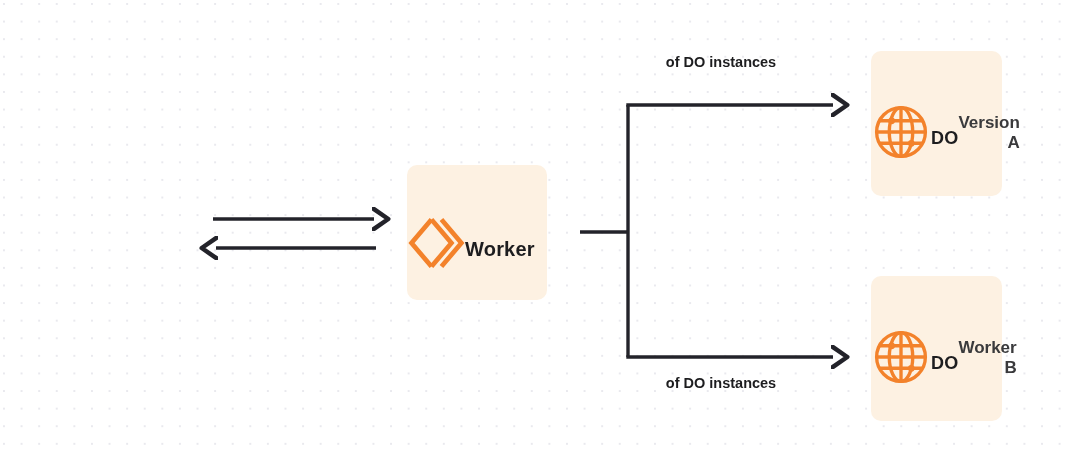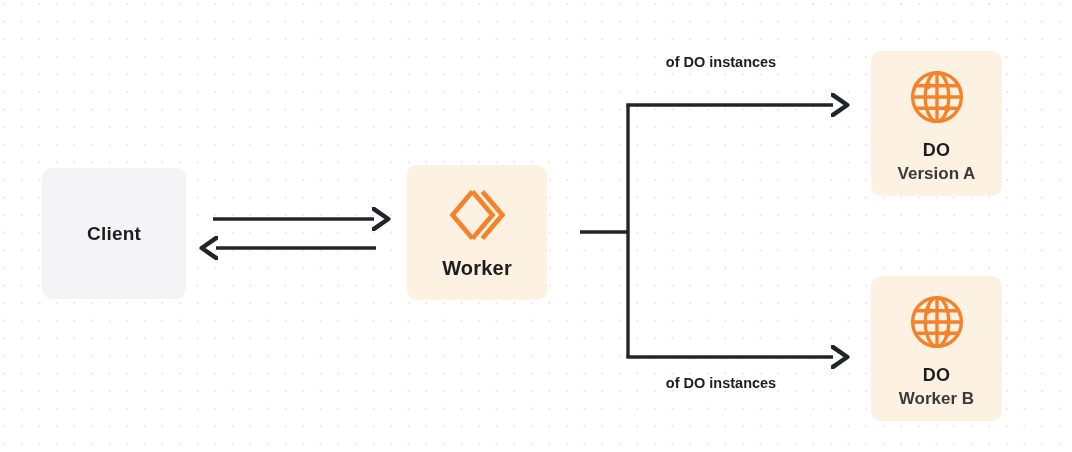--- a/index.html
+++ b/index.html
@@ -22,23 +22,24 @@
     background-image: radial-gradient(circle at 1px 1px, #e9e9ee 1.15px, transparent 1.2px);
     background-size: 17.6px 17.6px;
     background-position: 3px 3px;
   }
 
   .node {
     position: absolute;
     box-sizing: border-box;
     border-radius: 10px;
     display: flex;
-    flex-direction: column;
+    flex-direction: row;
     align-items: center;
     justify-content: center;
+    text-align: right;
   }
 
   
   #client-node {
     left: 42px;
     top: 168px;
     width: 144px;
     height: 131px;
     background-color: #f4f4f6;
   }
@@ -163,23 +164,20 @@
 
     <g>
       <line x1="626.3" y1="105" x2="833" y2="105" stroke="#23232a" stroke-width="3.4" marker-end="url(#arrow-right)"></line>
     </g>
 
     <g>
       <line x1="626.3" y1="357" x2="833" y2="357" stroke="#23232a" stroke-width="3.4" marker-end="url(#arrow-right)"></line>
     </g>
   </svg>
 
-  <div class="node" id="client-node">
-    <span class="client-label">Client</span>
-  </div>
 
   <div class="node" id="worker-node">
     <span>
       <svg class="worker-logo" viewBox="0 0 64 64" xmlns="http://www.w3.org/2000/svg">
 
         <path d="M 27 6 L 5 32 L 27 58" fill="none" stroke="#f3822b" stroke-width="5.2" stroke-linecap="butt" stroke-linejoin="miter"></path>
         <path d="M 27 6 L 49 32 L 27 58" fill="none" stroke="#f3822b" stroke-width="5.2" stroke-linecap="butt" stroke-linejoin="miter"></path>
 
         <path d="M 38 6 L 60 32 L 38 58" fill="none" stroke="#f3822b" stroke-width="5.2" stroke-linecap="butt" stroke-linejoin="miter"></path>
       </svg>

